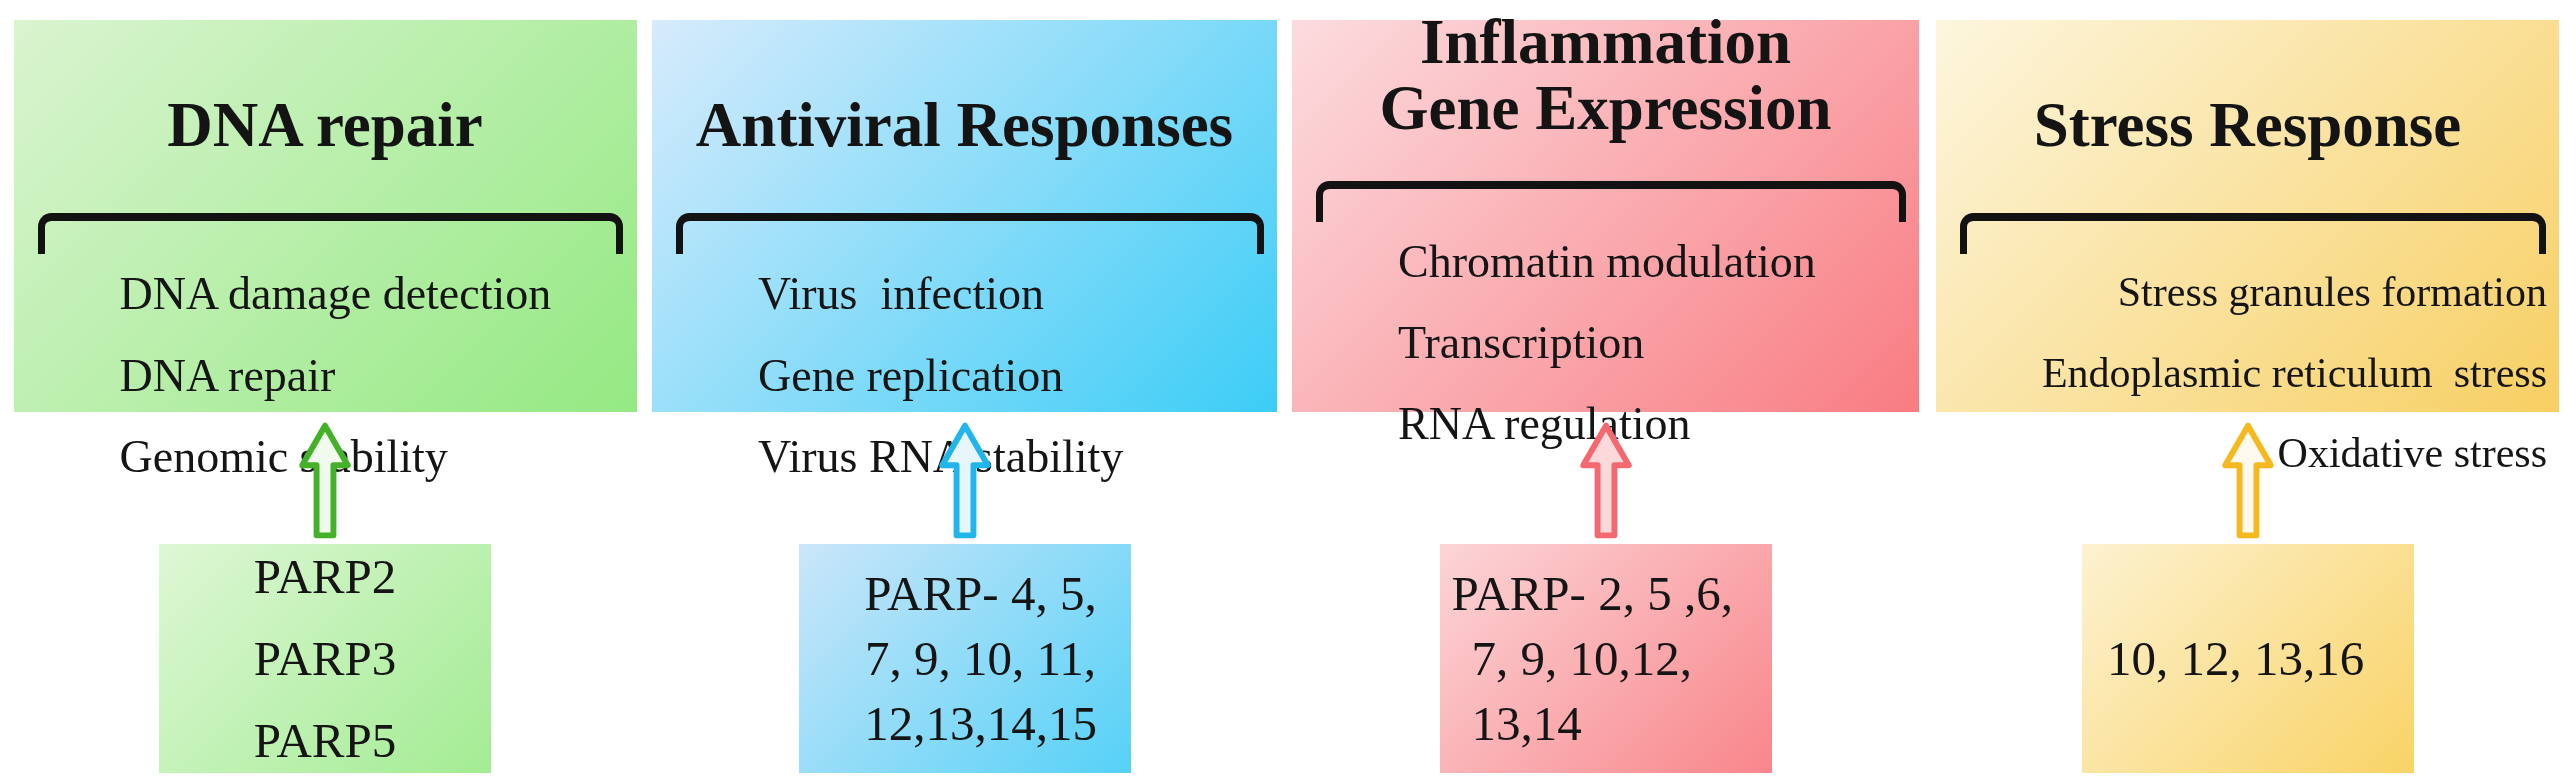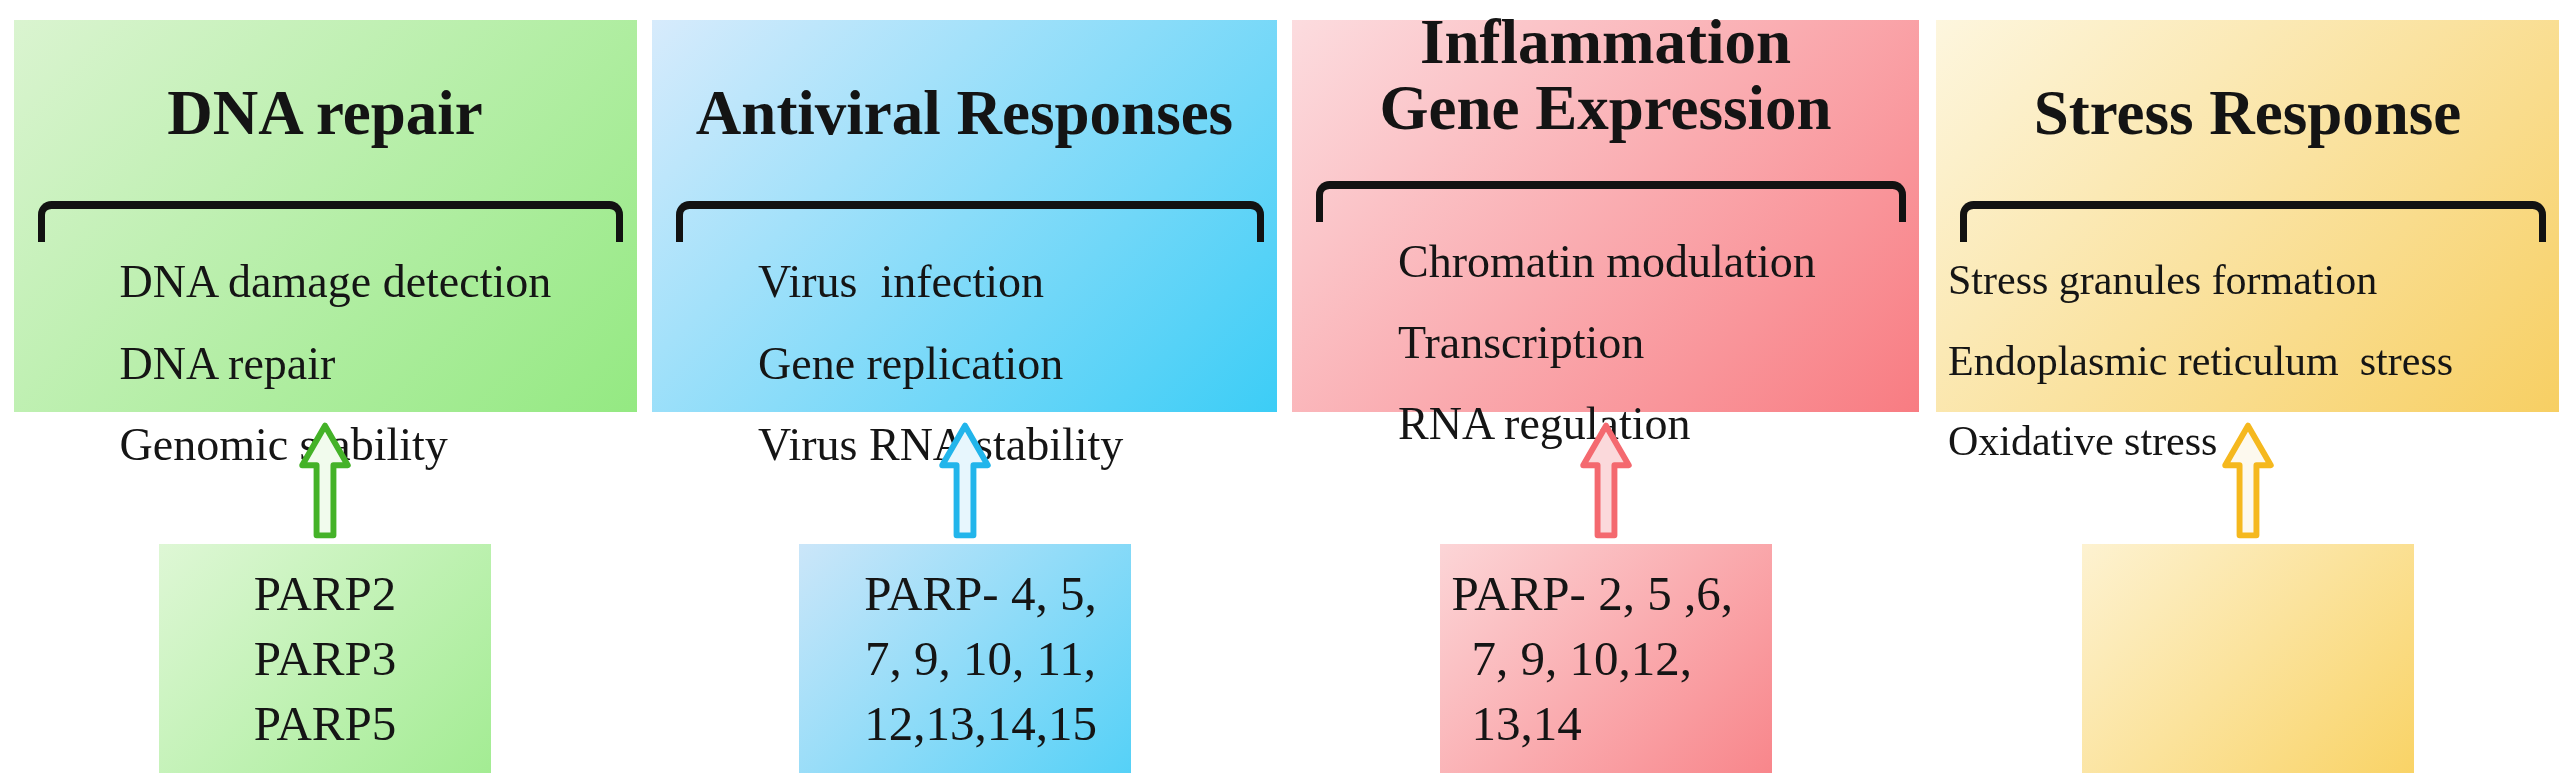--- a/index.html
+++ b/index.html
@@ -16,21 +16,21 @@
   .column { position: absolute; top: 0; height: 100%; }
   .col1 { left: 13.5px;   width: 623px; }
   .col2 { left: 652px;  width: 625px; }
   .col3 { left: 1292px; width: 627px; }
   .col4 { left: 1936px; width: 623px; }
 
   .big-box {
     position: absolute;
     top: 19.5px; left: 0; right: 0;
     height: 392px;
-    padding-top: 6px;
+    padding-top: 18px;
     background: linear-gradient(135deg, var(--box-from), var(--box-to));
   }
   .title {
     font-size: 63px;
     line-height: 1.13;
     text-align: center;
     color: #141414;
     white-space: pre-wrap;
   }
   .col3 .big-box { padding-top: 0; }
@@ -48,21 +48,21 @@
   .col3 .bracket { margin-top: -12px; }
 
   .items {
     list-style: none;
     margin: 15.2px 0 0 0;
     padding: 0 8.5px 0 106px;
     font-size: 46px;
     line-height: 1.1;
   }
   .items li { margin-bottom: 30.5px; white-space: pre-wrap; }
-  .col4 .items { padding: 0 12px; text-align: left; font-size: 42px; }
+  .col4 .items { padding: 0 12px; text-align: right; font-size: 42px; }
   .col4 .items li { margin-bottom: 34px; }
 
   .arrow {
     position: absolute;
     top: 421px;
     left: 50%;
     transform: translateX(-50%);
     display: block;
   }
   .arrow polygon {
@@ -80,21 +80,21 @@
     width: 332px;
     height: 229px;
     background: linear-gradient(135deg, var(--small-from), var(--small-to));
     display: flex;
     flex-direction: column;
     justify-content: center;
     font-size: 49px;
     line-height: 1.33;
   }
   .small-box .line { white-space: pre-wrap; }
-  .col1 .small-box { text-align: center; }
+  .col1 .small-box { text-align: center; justify-content: space-between; }
   .col2 .small-box .line { padding-left: 32px; text-align: center; }
   .col3 .small-box .line { padding-left: 32px; }
   .col3 .small-box .line:first-child { padding-left: 12px; }
   .col4 .small-box .line { padding-left: 25.4px; }
 </style>
 </head>
 <body>
 
 <div class="canvas">
 
@@ -165,17 +165,18 @@
       <ul class="items">
         <li>Stress granules formation</li>
         <li>Endoplasmic reticulum  stress</li>
         <li>Oxidative stress</li>
       </ul>
     </div>
     <svg class="arrow" width="54" height="119" viewBox="0 0 64 140">
       <polygon points="32,5 59,52 42,52 42,135 22,135 22,52 5,52"></polygon>
     </svg>
     <div class="small-box">
+      <div class="line">10, 12, 13,16</div>
     </div>
   </section>
 
 </div>
 
 
 </body></html>

